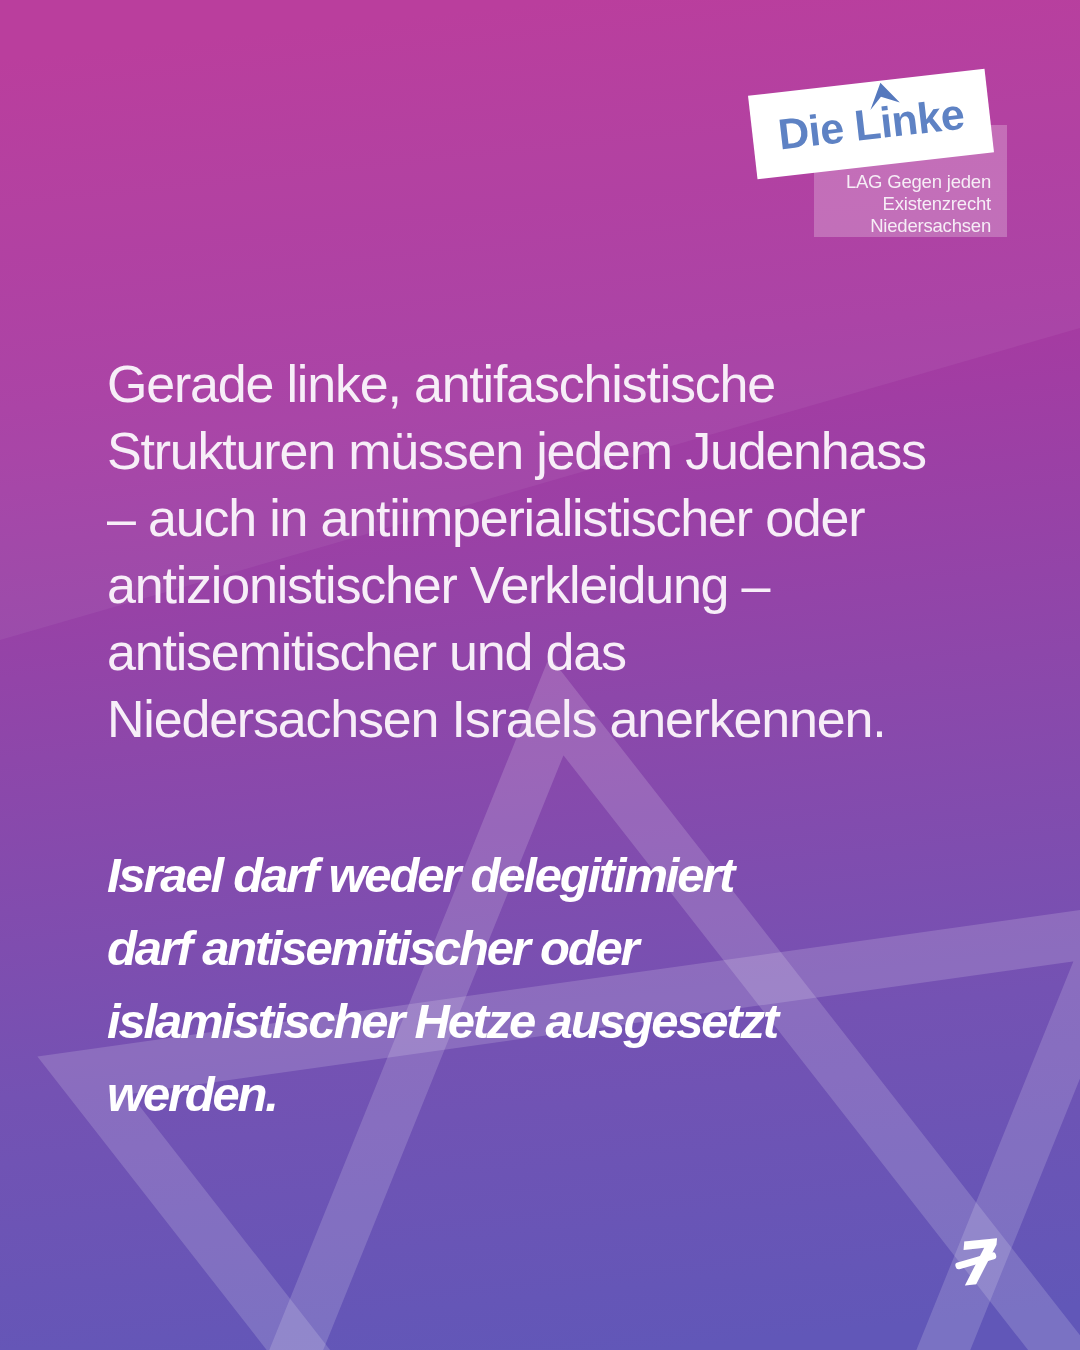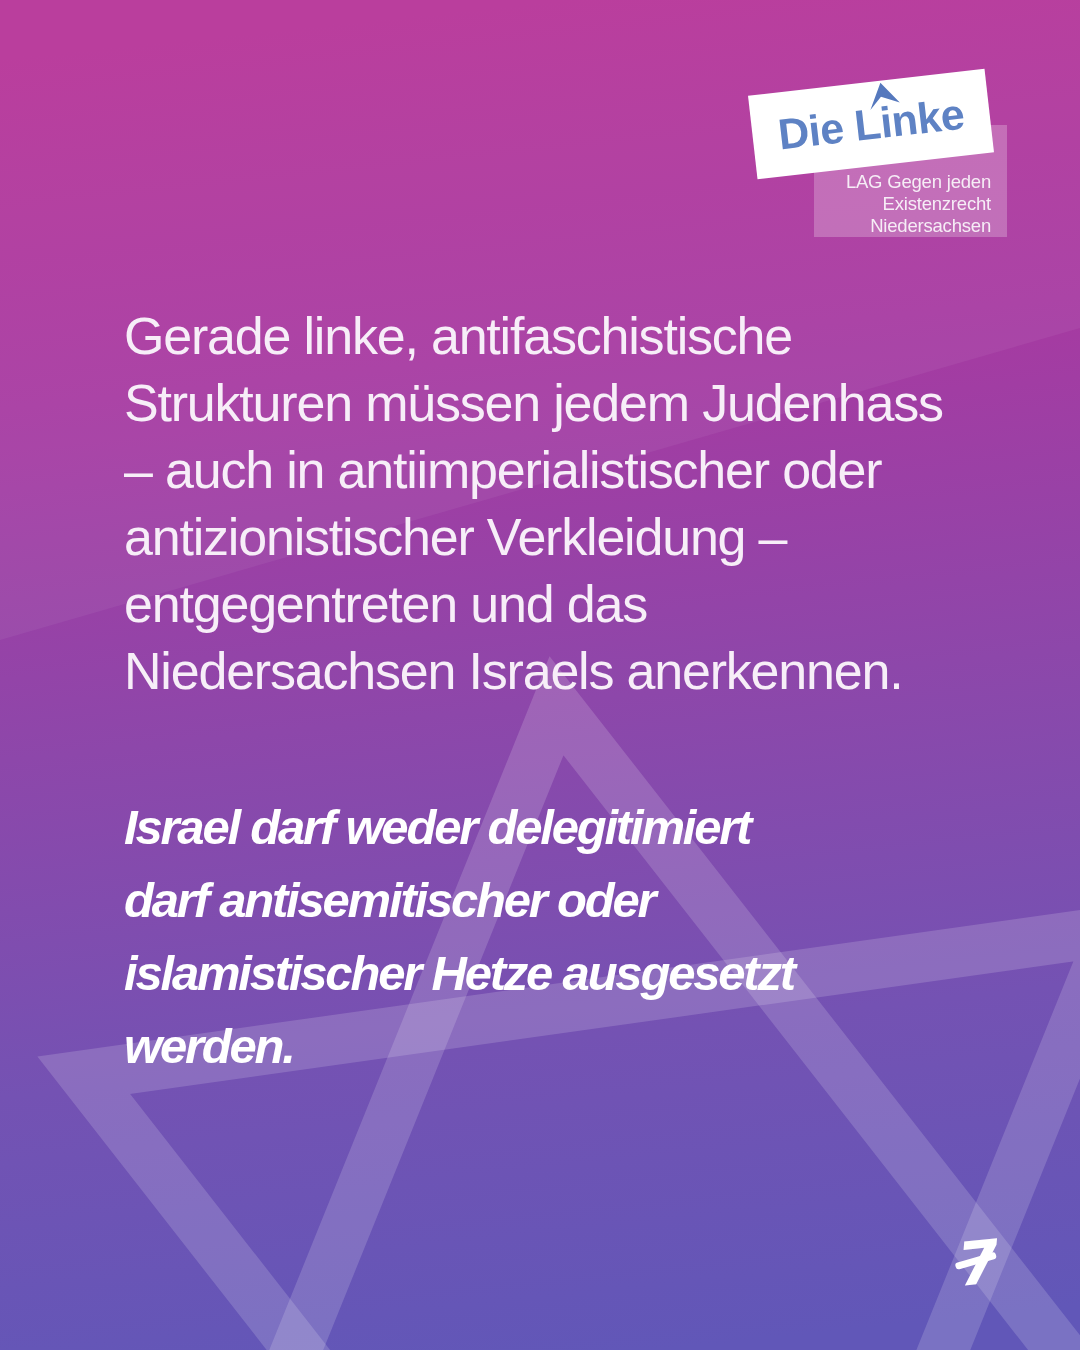--- a/index.html
+++ b/index.html
@@ -31,21 +31,21 @@
     background:#ffffff;transform:rotate(-6.5deg);
     display:flex;align-items:center;justify-content:center;
   }
   .wordmark{
     color:#5e82c4;font-weight:700;font-size:43px;letter-spacing:-0.5px;
     white-space:nowrap;
   }
   .linke-arrow{position:absolute;left:118px;top:0px;}
 
   
-  .para{position:absolute;left:124px;white-space:nowrap;}
+  .para{position:absolute;left:107px;white-space:nowrap;margin-top:48px;}
   .para-regular{
     top:303px;color:#f7eef8;font-size:52px;line-height:67px;
     letter-spacing:-1.2px;font-weight:400;
   }
   .para-bold{
     top:791px;color:#ffffff;font-size:49px;line-height:73px;
     letter-spacing:-2.2px;font-weight:700;font-style:italic;
   }
 
   
@@ -87,21 +87,21 @@
         <polygon points="2,28 15,2 32,24 14,16" fill="#5578bd"></polygon>
       </svg>
     </div>
   </div>
 
   <div class="para para-regular">
     <div>Gerade linke, antifaschistische</div>
     <div>Strukturen müssen jedem Judenhass</div>
     <div>– auch in antiimperialistischer oder</div>
     <div>antizionistischer Verkleidung –</div>
-    <div>entgegentreten und das</div>
+    <div>antisemitischer und das</div>
     <div>Niedersachsen Israels anerkennen.</div>
   </div>
 
   <div class="para para-bold">
     <div>Israel darf weder delegitimiert</div>
     <div>darf antisemitischer oder</div>
     <div>islamistischer Hetze ausgesetzt</div>
     <div>werden.</div>
   </div>
 

